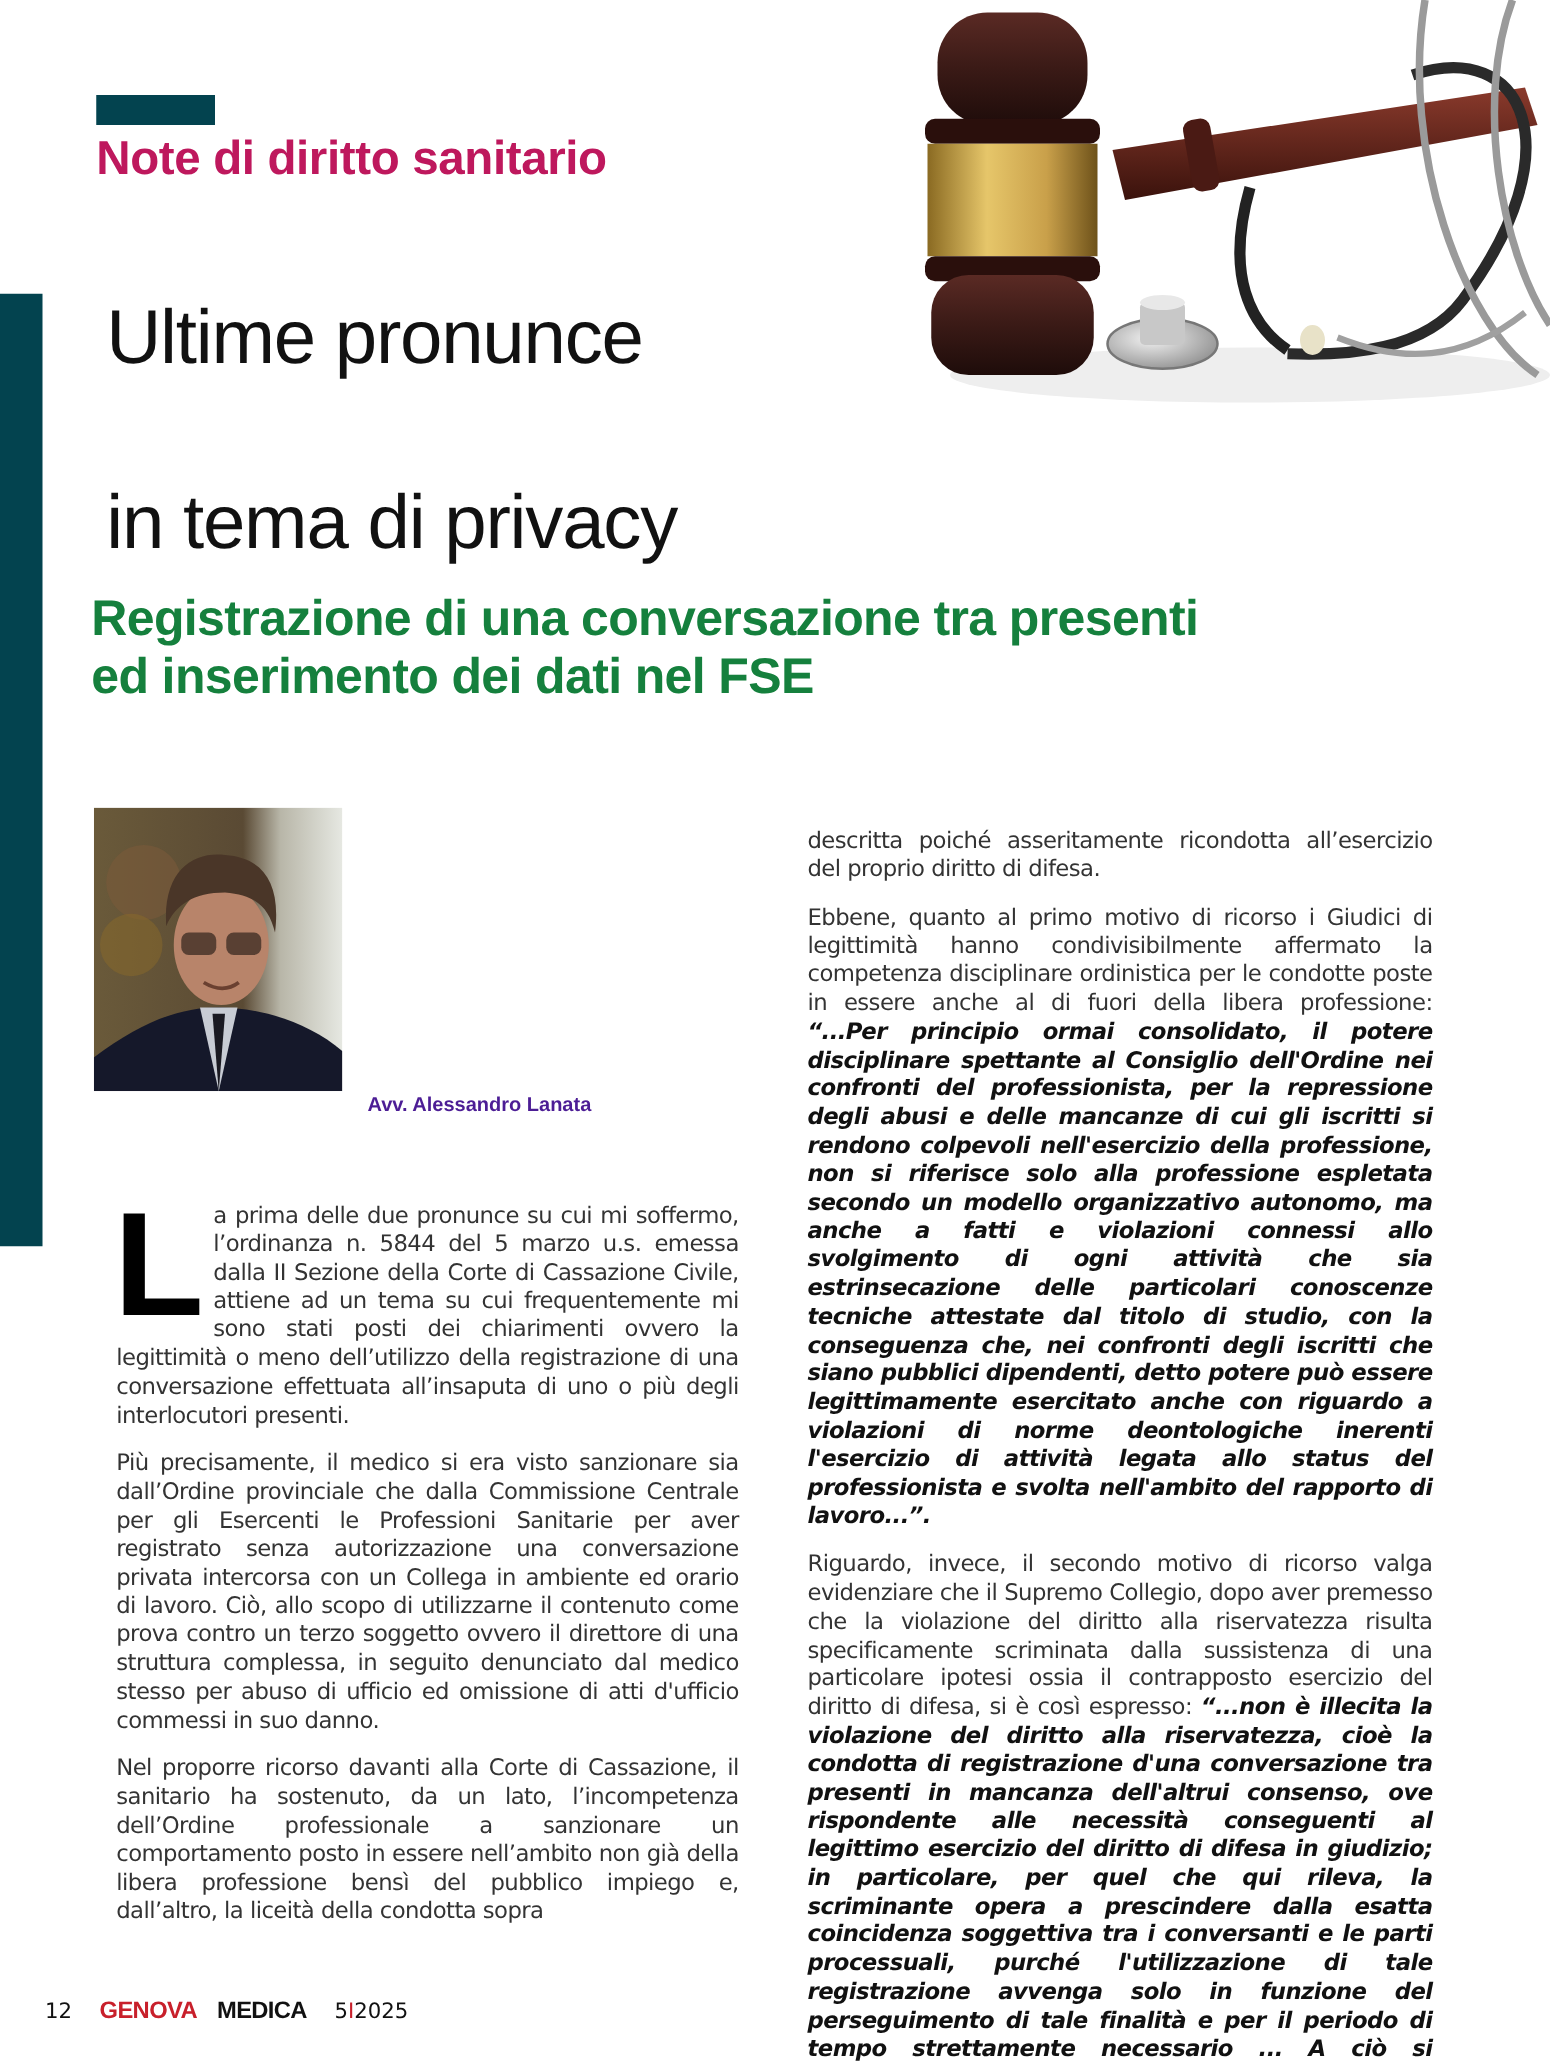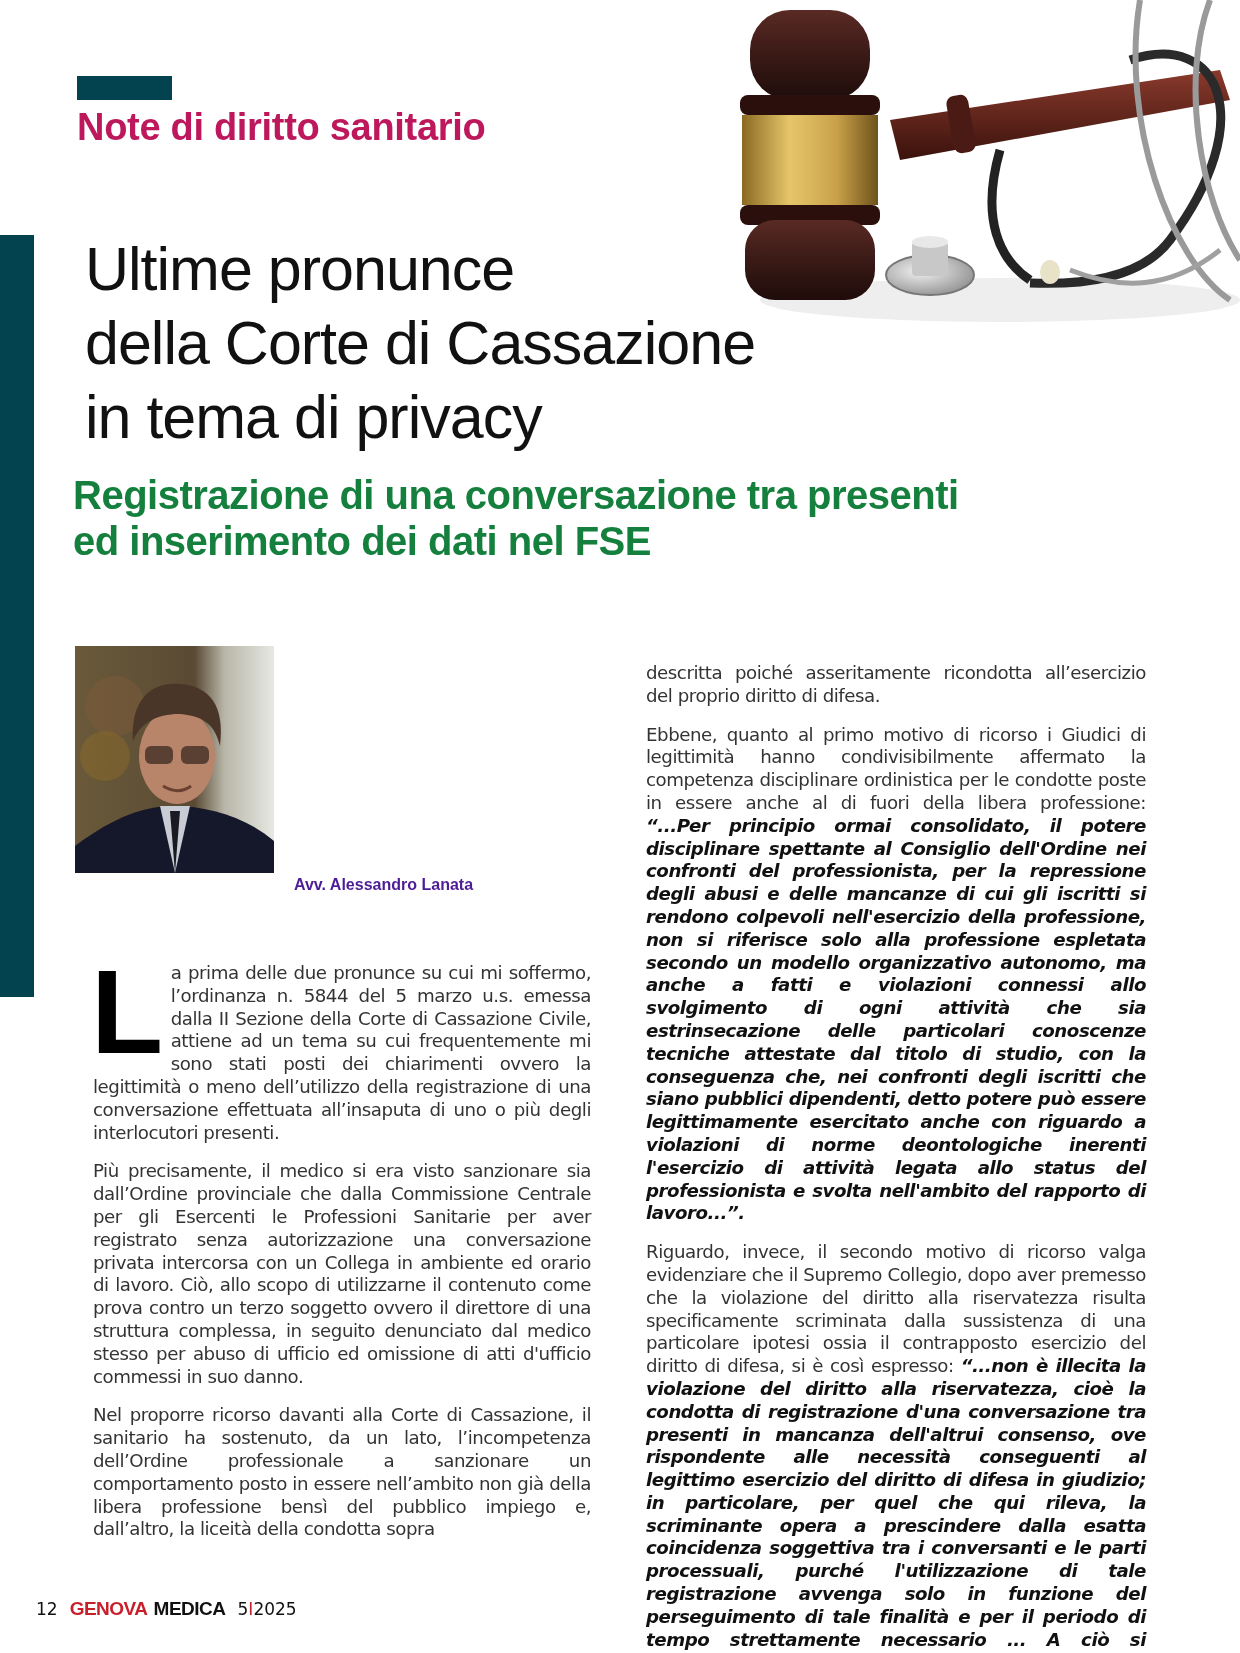--- a/index.html
+++ b/index.html
@@ -11,21 +11,21 @@
   .title{position:absolute;left:85px;top:232px;font-size:61px;line-height:74px;font-weight:normal;letter-spacing:-1px;color:#111;margin:0;}
   .subtitle{position:absolute;left:73px;top:472px;font-size:40px;line-height:46px;letter-spacing:-0.5px;color:#15803d;margin:0;}
   .portrait{position:absolute;left:75px;top:646px;width:199px;height:227px;overflow:hidden;}
   .caption{position:absolute;left:294px;top:876px;font-size:16px;font-weight:bold;color:#4c1d95;}
   .col{position:absolute;font-size:18.2px;line-height:22.8px;color:#333;text-align:justify;font-family:"DejaVu Sans",sans-serif;letter-spacing:-0.45px;}
   .col p{margin:16px;}
   .col-left{left:77px;top:946px;width:530px;}
   .col-right{left:630px;top:646px;width:532px;}
   .dropcap{float:left;font-family:"Liberation Sans",sans-serif;font-weight:bold;font-size:118px;line-height:88px;color:#000;margin:6px 8px 0 -2px;height:88px;}
   .q{font-weight:bold;font-style:italic;color:#111;}
-  .footer{position:absolute;left:36px;top:1598px;font-size:19px;display:flex;align-items:baseline;gap:12px;}
+  .footer{position:absolute;left:36px;top:1598px;font-size:19px;display:flex;align-items:baseline;gap:22px;}
   .footer .pg{color:#111;font-family:"DejaVu Sans",sans-serif;font-size:17px;}
   .brand-a{color:#c8202b;font-weight:bold;font-family:"Liberation Sans",sans-serif;font-stretch:condensed;letter-spacing:-0.5px;}
   .brand-b{color:#111;font-weight:bold;letter-spacing:-0.5px;margin-left:-6px;}
   .issue{font-family:"DejaVu Sans",sans-serif;font-size:17px;color:#111;}
   .issue .sep{color:#c8202b;}
 </style>
 </head>
 <body>
 
 <div class="side-bar"></div>
@@ -71,21 +71,21 @@
     <rect x="50" y="10" width="120" height="90" rx="40" fill="url(#wood)"></rect>
     <rect x="40" y="95" width="140" height="20" rx="8" fill="#2a0f0c"></rect>
     <rect x="42" y="115" width="136" height="90" fill="url(#gold)"></rect>
     <rect x="40" y="205" width="140" height="20" rx="8" fill="#2a0f0c"></rect>
     <rect x="45" y="220" width="130" height="80" rx="30" fill="url(#wood)"></rect>
   </svg>
 </div>
 
 <h1 class="title">
   <span>Ultime pronunce</span><br>
-  <span>della Corte di Cassazione</span><br>
+  <br>
   <span>in tema di privacy</span>
 </h1>
 
 <h2 class="subtitle">
   <span>Registrazione di una conversazione tra presenti</span><br>
   <span>ed inserimento dei dati nel FSE</span>
 </h2>
 
 <div class="portrait">
   <svg width="199" height="227" viewBox="0 0 199 227">

